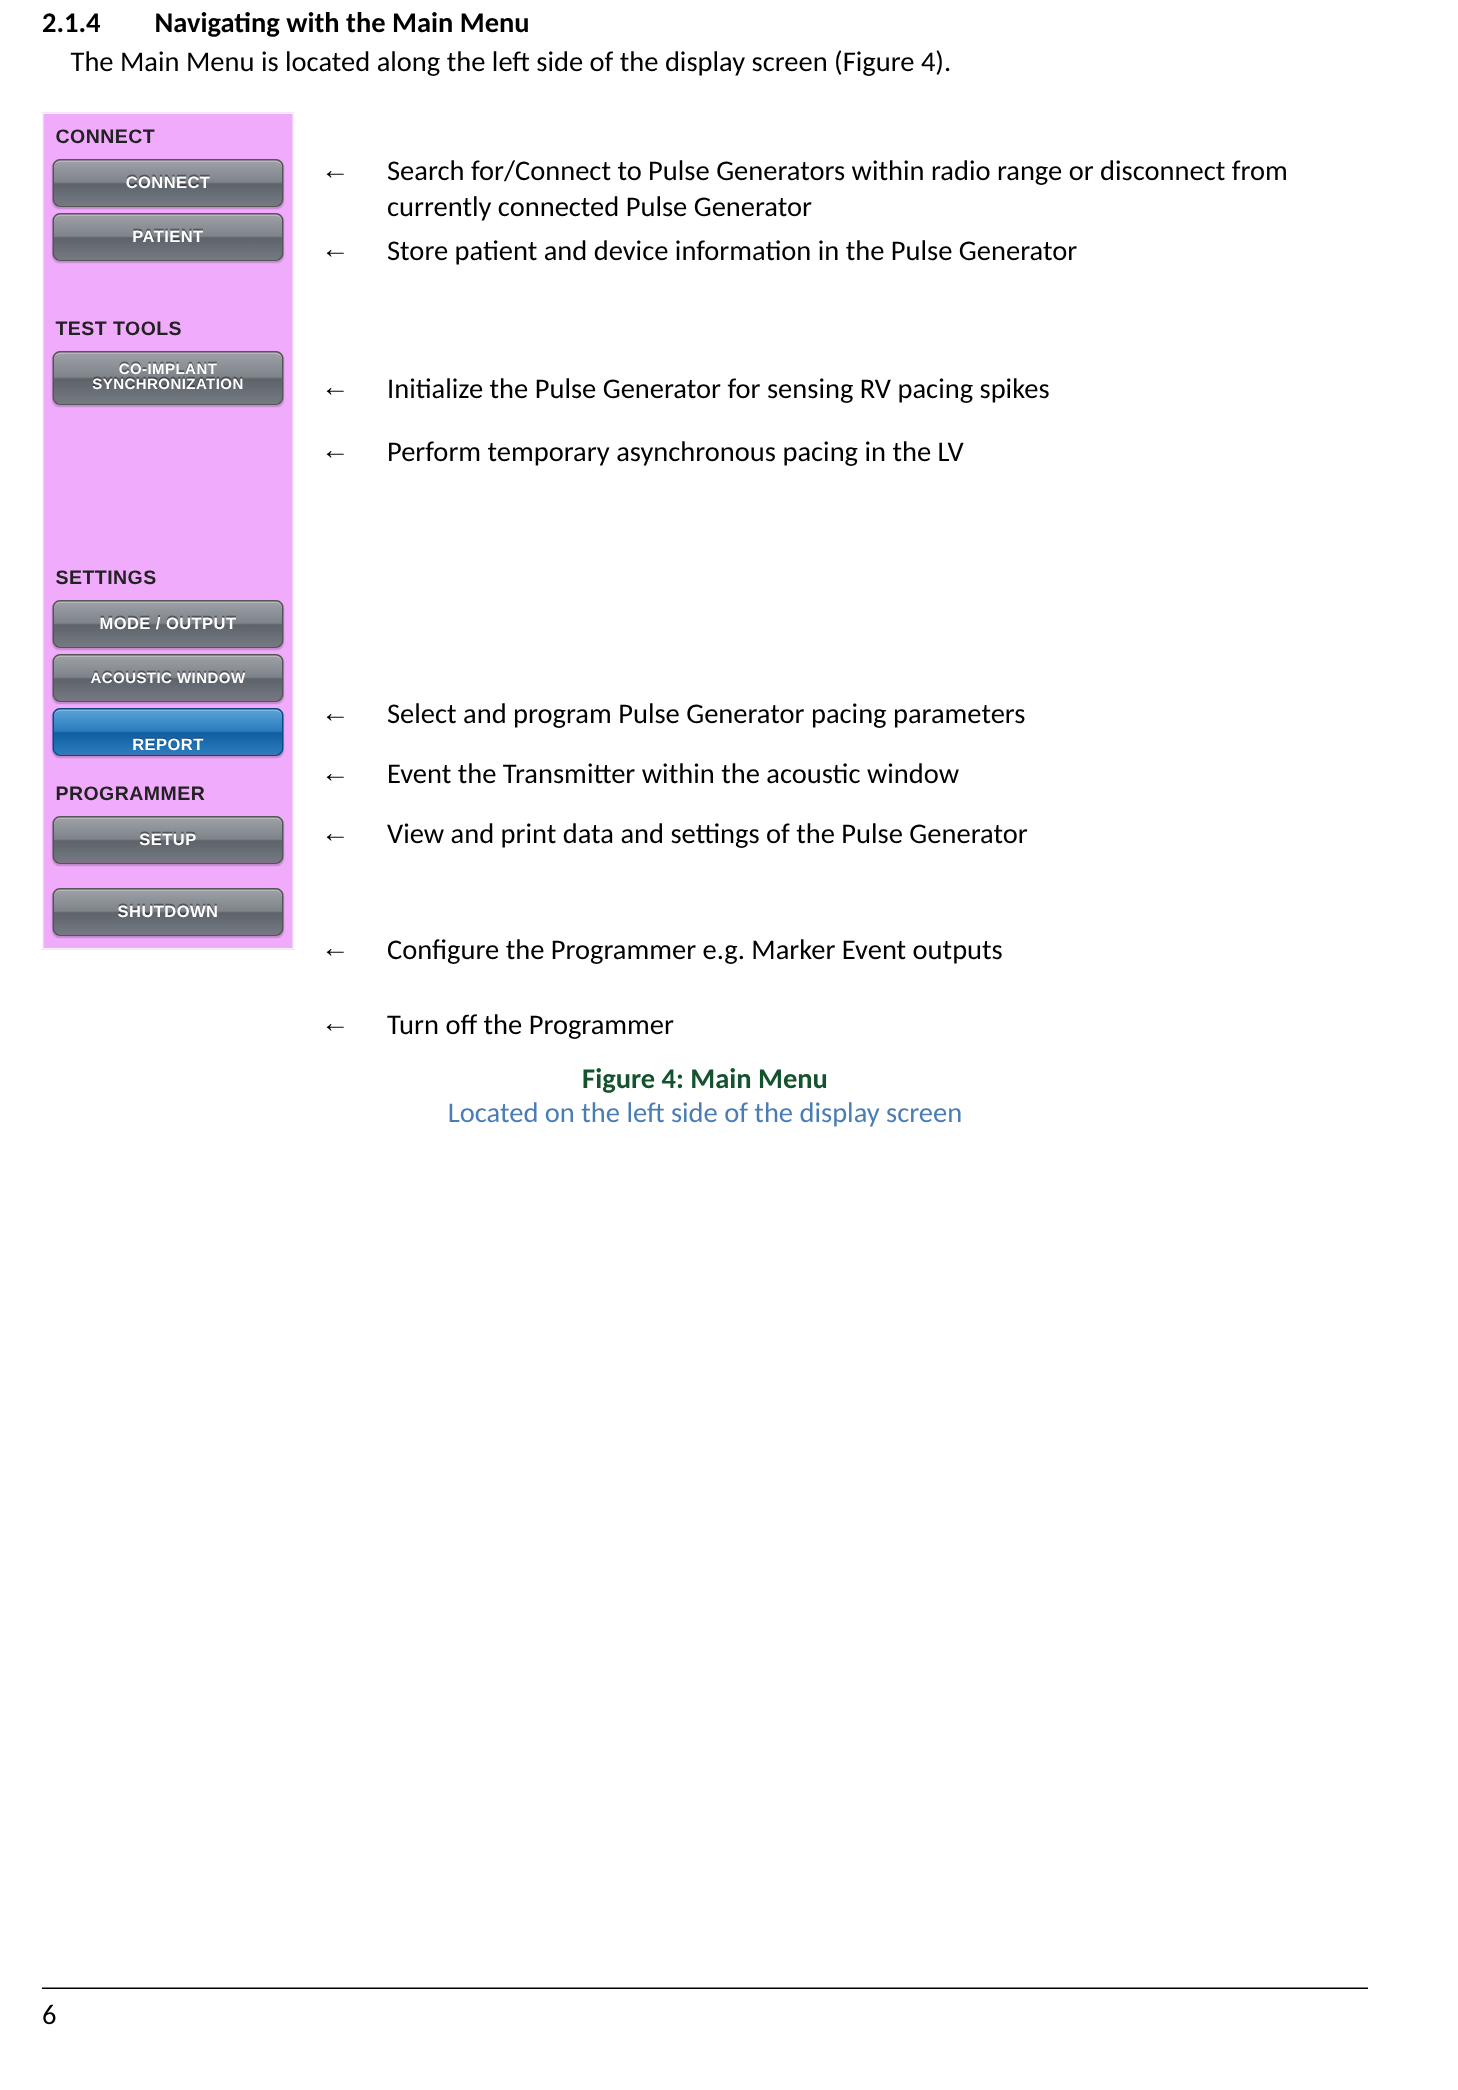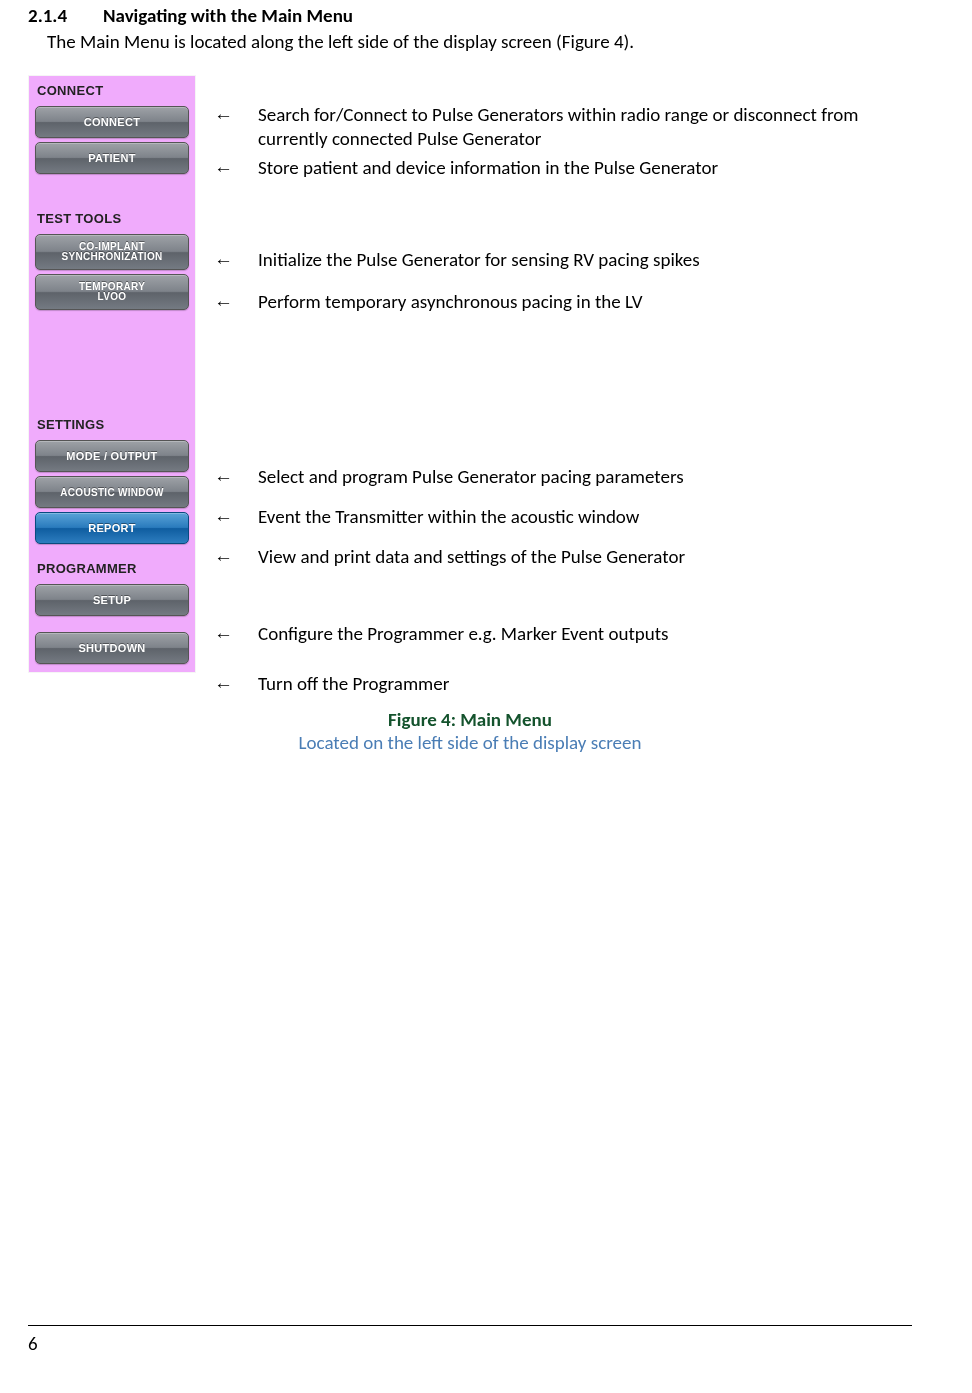--- a/index.html
+++ b/index.html
@@ -59,20 +59,21 @@
       justify-content: center;
       border: 1px solid #555;
       box-shadow: inset 0 1px 0 rgba(255,255,255,0.25), 0 1px 1px rgba(0,0,0,0.2);
       text-shadow: 0 -1px 0 rgba(0,0,0,0.4);
       letter-spacing: 0.3px;
     }
     .menu-btn.two-line { line-height: 1.05; padding: 15px 0; height: 36px; font-size:10px;align-items:center; }
     .menu-btn.selected {
       background: linear-gradient(to bottom, #5aa3d8 0%, #2a7bbd 48%, #0f5da0 52%, #2d7dbf 100%);
       border: 1px solid #0a4a80;
+      align-items: flex-end;
     }
     .desc-col {
       flex: 1;
       padding-left: 18px;
       font-size: 19px;
     }
     .desc-list {
       margin: 0;
       padding: 0;
       list-style: none;
@@ -134,26 +135,20 @@
 
       <div style="height:26px"></div>
 
       <div class="menu-section-label">TEST TOOLS</div>
       <div class="menu-btn two-line">
         <div>
           <div>CO-IMPLANT</div>
           <div>SYNCHRONIZATION</div>
         </div>
       </div>
-      <div class="menu-btn two-line">
-        <div>
-          <div>TEMPORARY</div>
-          <div>LVOO</div>
-        </div>
-      </div>
 
       <div style="height:96px"></div>
 
       <div class="menu-section-label">SETTINGS</div>
       <div class="menu-btn">
           <span>MODE / OUTPUT</span>
         </div>
       <div class="menu-btn" style="font-size:10px">
           <span>ACOUSTIC WINDOW</span>
         </div>

